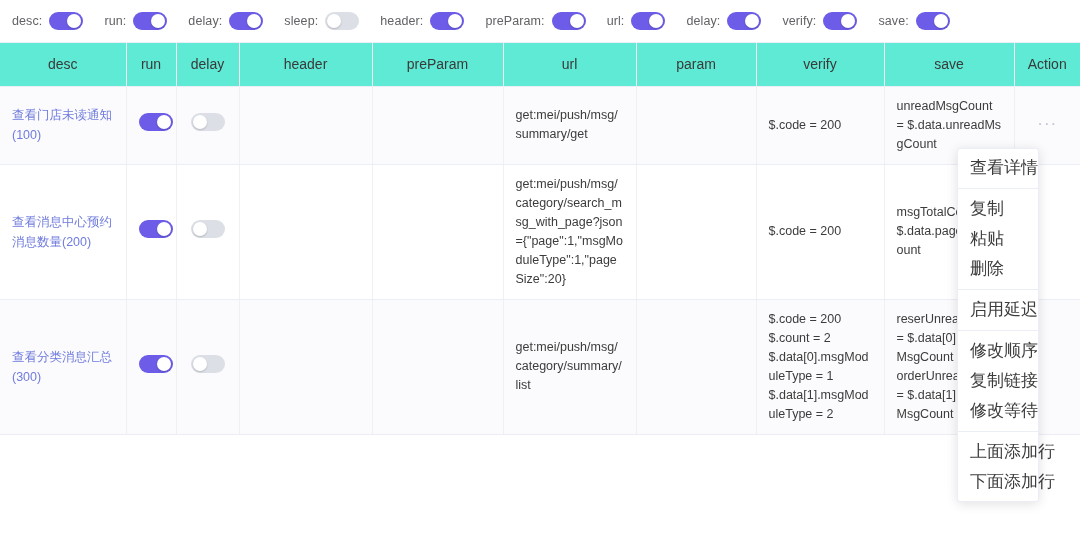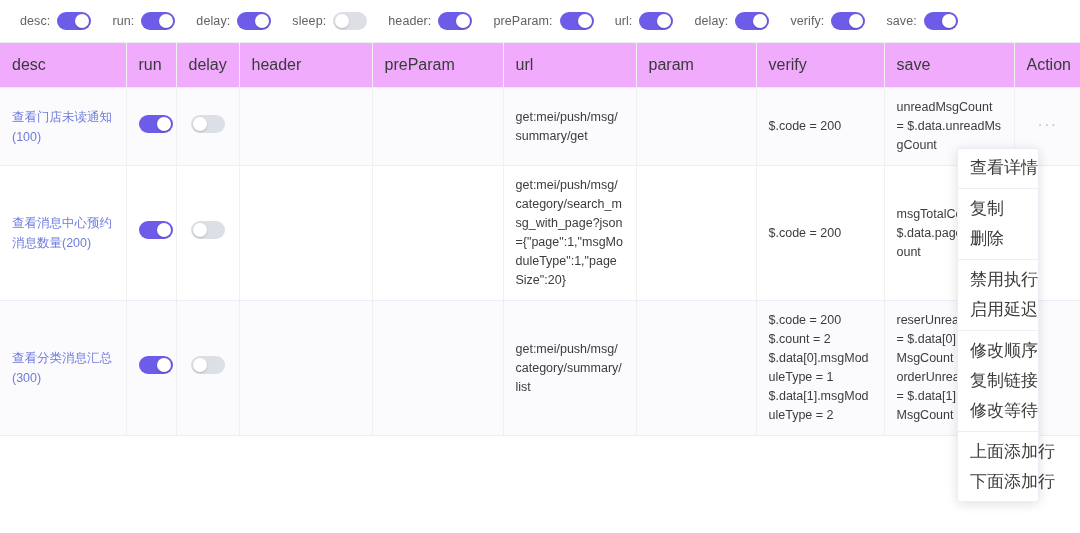--- a/index.html
+++ b/index.html
@@ -17,21 +17,21 @@
     font-size: 13px;
     color: #303133;
     position: relative;
   }
 
   
   .toolbar {
     height: 42px;
     display: flex;
     align-items: center;
-    padding: 0 20px;
+    padding: 0 12px;
     background: #ffffff;
     gap: 0px;
   }
   .toggle-group {
     display: flex;
     align-items: center;
     margin-right: 21px;
     white-space: nowrap;
   }
   .toggle-label {
@@ -71,25 +71,25 @@
     overflow: hidden;
     border-top: 1px solid #ebeef5;
     position: relative;
   }
   table.grid {
     width: 1080px;
     border-collapse: collapse;
     table-layout: fixed;
   }
   table.grid thead th {
-    background: #f0abfc;
+    background: #5eead4;
     font-weight: normal;
-    font-size: 16px;
+    font-size: 14px;
     color: #3a3a3a;
-    text-align: left;
+    text-align: center;
     padding: 13px 12px;
     height: 43px;
     border-bottom: 1px solid #ebeef5;
     border-right: 1px solid #f0f0f0;
     vertical-align: middle;
   }
   table.grid thead th:last-child { border-right: none; }
   table.grid tbody td {
     padding: 10px 12px;
     border-bottom: 1px solid #ebeef5;
@@ -302,23 +302,23 @@
           <td class="cell-center"><span class="action-dots"></span></td>
         </tr>
       </tbody>
   </table>
 </div>
 
 <div class="context-menu" id="context-menu">
     <div class="mi">查看详情</div>
     <div class="sep"></div>
     <div class="mi">复制</div>
+    <div class="mi">粘贴</div>
     <div class="mi">删除</div>
     <div class="sep"></div>
-    <div class="mi">禁用执行</div>
     <div class="mi">启用延迟</div>
     <div class="sep"></div>
     <div class="mi">修改顺序</div>
     <div class="mi">复制链接</div>
     <div class="mi">修改等待</div>
     <div class="sep"></div>
     <div class="mi">上面添加行</div>
     <div class="mi">下面添加行</div>
   </div>
 

